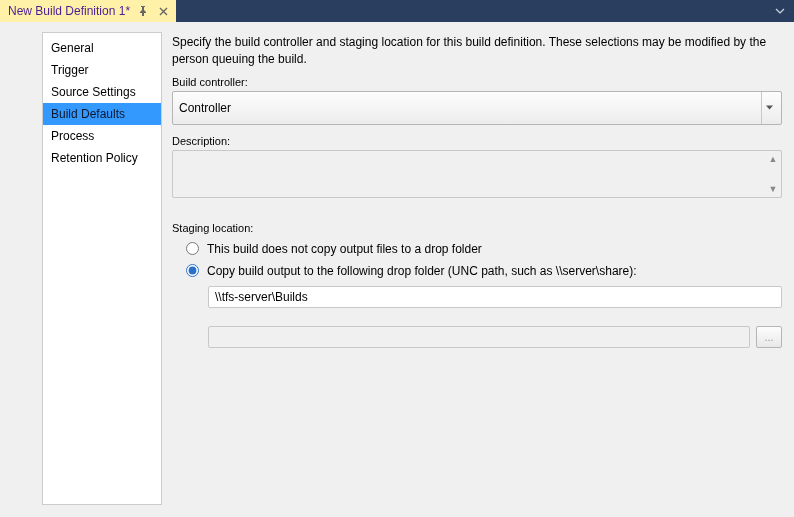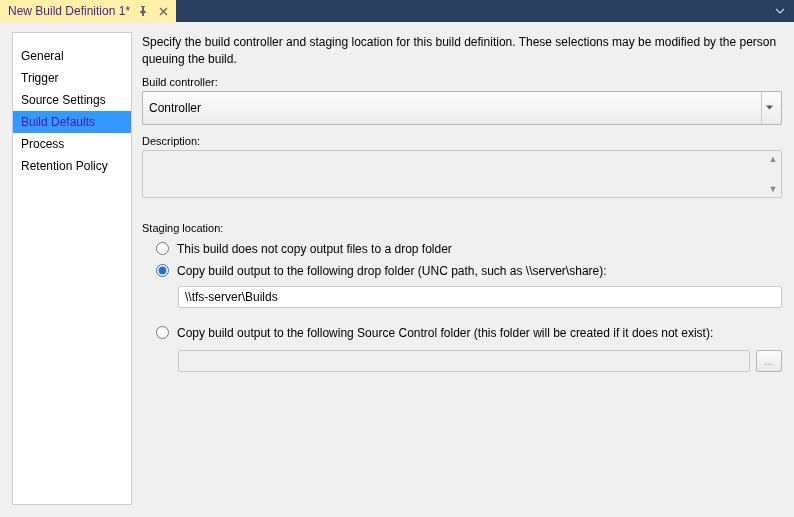--- a/index.html
+++ b/index.html
@@ -43,31 +43,32 @@
     .content-area {
       display: flex;
       padding: 10px 12px 12px 12px;
       gap: 10px;
       height: calc(100% - 22px);
     }
     .sidebar {
       width: 120px;
       background: #fff;
       border: 1px solid #ccc;
-      padding-top: 12px;
+      padding-top: 4px;
+      margin-left: 30px;
     }
     .sidebar-item {
       padding: 4px 8px;
       font-size: 12px;
       cursor: pointer;
       white-space: nowrap;
     }
     .sidebar-item.selected {
       background: #3399ff;
-      color: #4c1d95;
+      color: #0f172a;
     }
     .main {
       flex: 1;
       padding-top: 2px;
       color: #000;
     }
     .intro {
       font-size: 12px;
       line-height: 1.4;
       margin-bottom: 8px;
@@ -238,22 +239,18 @@
     </div>
 
     <div class="radio-row">
       <input type="radio" name="staging" checked="" style="">
       <label class="radio-label">Copy build output to the following drop folder (UNC path, such as \\server\share):</label>
     </div>
     <div class="indented-input-row">
       <input type="text" class="text-input" value="\\tfs-server\Builds" style="">
     </div>
 
-    <div class="radio-row with-bottom-space">
-      <input type="radio" name="staging" style="">
-      <label class="radio-label">Copy build output to the following Source Control folder (this folder will be created if it does not exist):</label>
-    </div>
     <div class="indented-input-row">
       <input type="text" class="text-input disabled" disabled="" value="" style="">
       <div class="browse-btn disabled">...</div>
     </div>
   </div>
 </div>
 
 </body></html>

